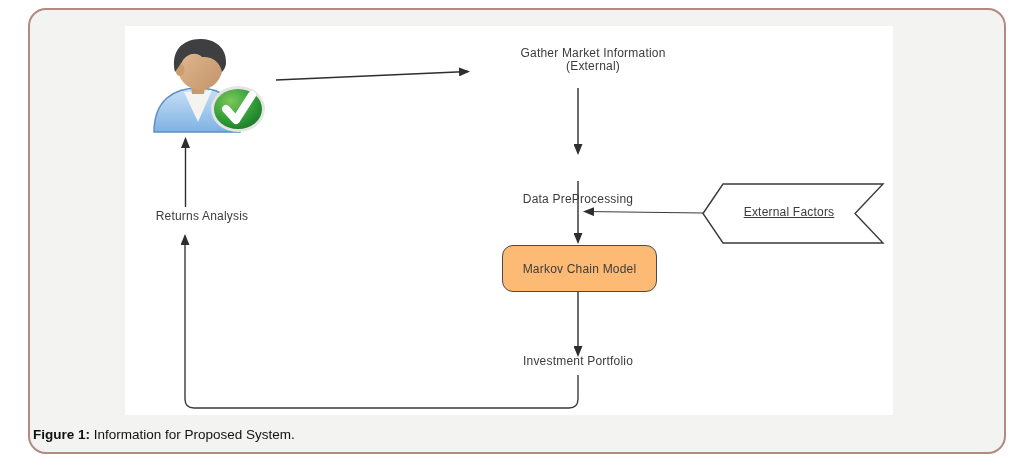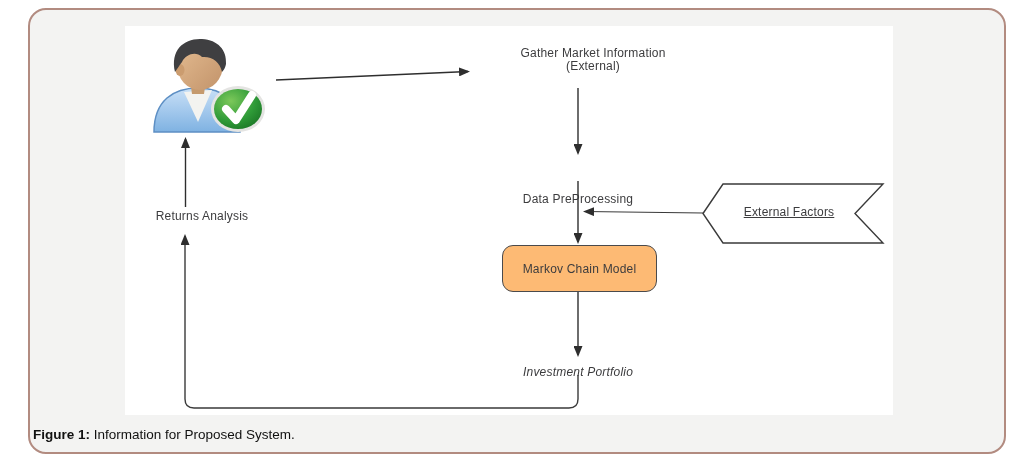--- a/index.html
+++ b/index.html
@@ -137,21 +137,21 @@
   </div>
 
   <div class="dlabel" style="left:578px; top:165px;margin-top:28px;">Data PreProcessing</div>
 
   <div class="dlabel" style="left:789px; top:206px;text-decoration:underline;">External Factors</div>
 
   <div class="markov-box">
     <span>Markov Chain Model</span>
   </div>
 
-  <div class="dlabel" style="left:578px; top:366px;font-style:italic;">Investment Portfolio</div>
+  <div class="dlabel" style="left:578px; top:355px;">Investment Portfolio</div>
 
   <div class="dlabel" style="left:202px; top:210px;">Returns Analysis</div>
 
   <div class="caption">
     <b>Figure 1:</b><span> Information for Proposed System.</span>
   </div>
 
 </div>
 
 </body></html>

